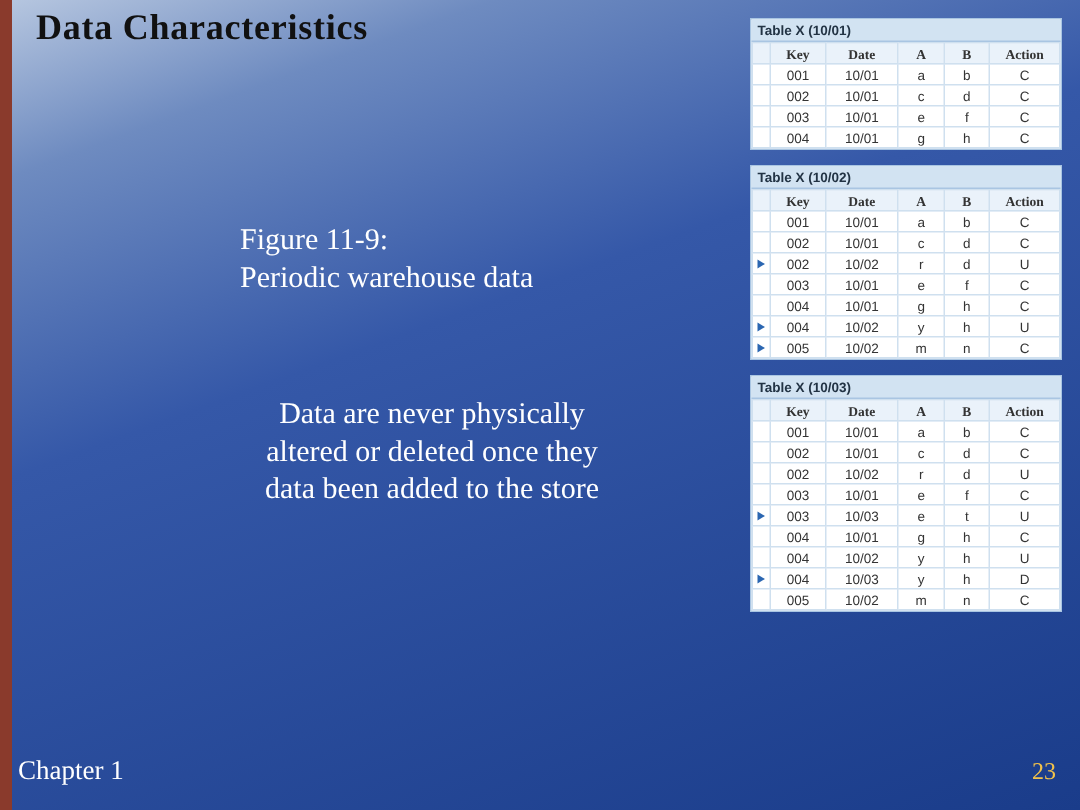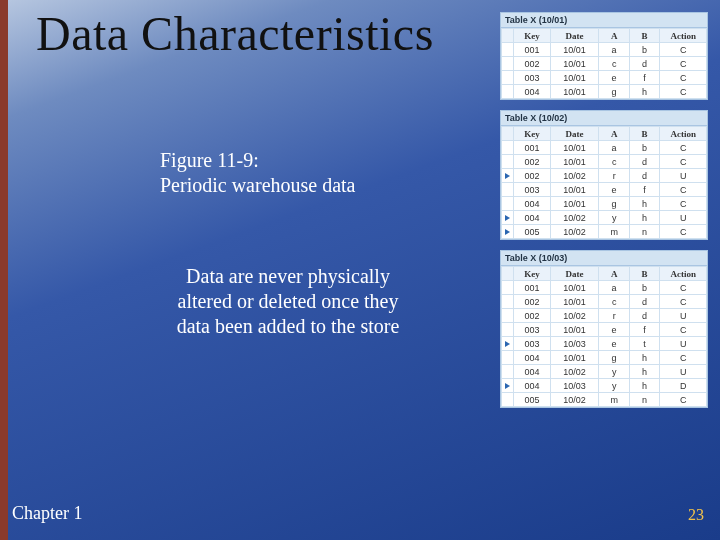--- a/index.html
+++ b/index.html
@@ -9,22 +9,22 @@
     background: linear-gradient(160deg, #b7c7e0 0%, #6e8bc0 15%, #3558a8 40%, #1a3c8a 100%);
     position: relative;
     font-family: "Times New Roman", Times, serif;
     color: #fff;
   }
   .accent-bar {
     position: absolute; left: 0; top: 0; width: 8px; height: 540px;
     background: #8a3a2c;
   }
   .title {
-    position: absolute; left: 36px; top: 6px;
-    font-size: 48px; font-weight: 400; color: #111; letter-spacing: 0.5px;
+    position: absolute; left: 24px; top: 6px;
+    font-size: 24px; font-weight: 700; color: #111; letter-spacing: 0.5px;
   }
   .subtitle {
     position: absolute; left: 34px; top: 56px;
     font-size: 28px; color: #0a2a72;
   }
   .fig-label {
     position: absolute; left: 160px; top: 148px; width: 280px;
     color: #fff; font-size: 20px; line-height: 1.25;
   }
   .body-text {

